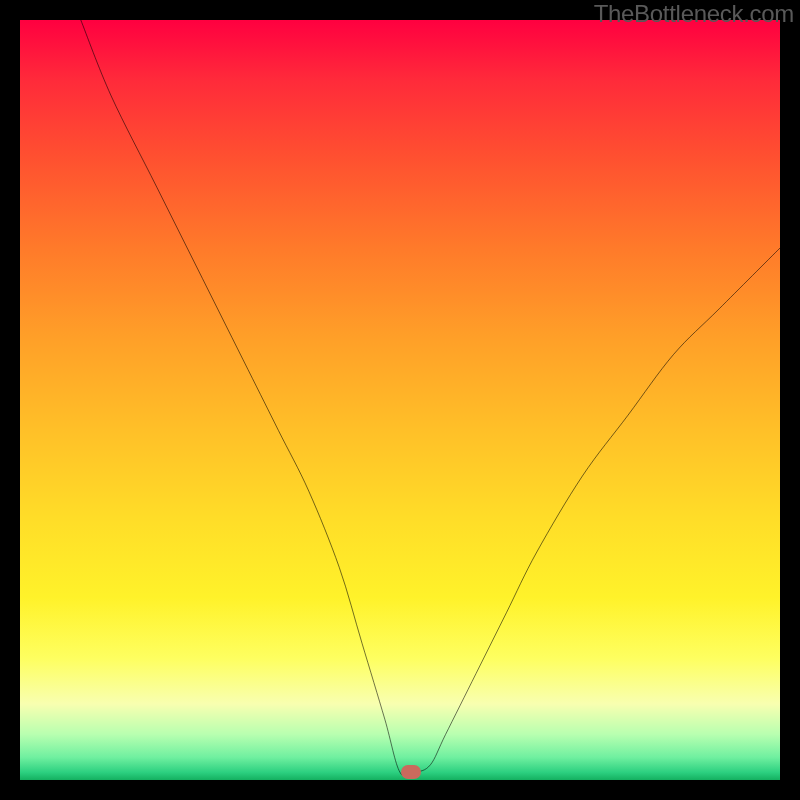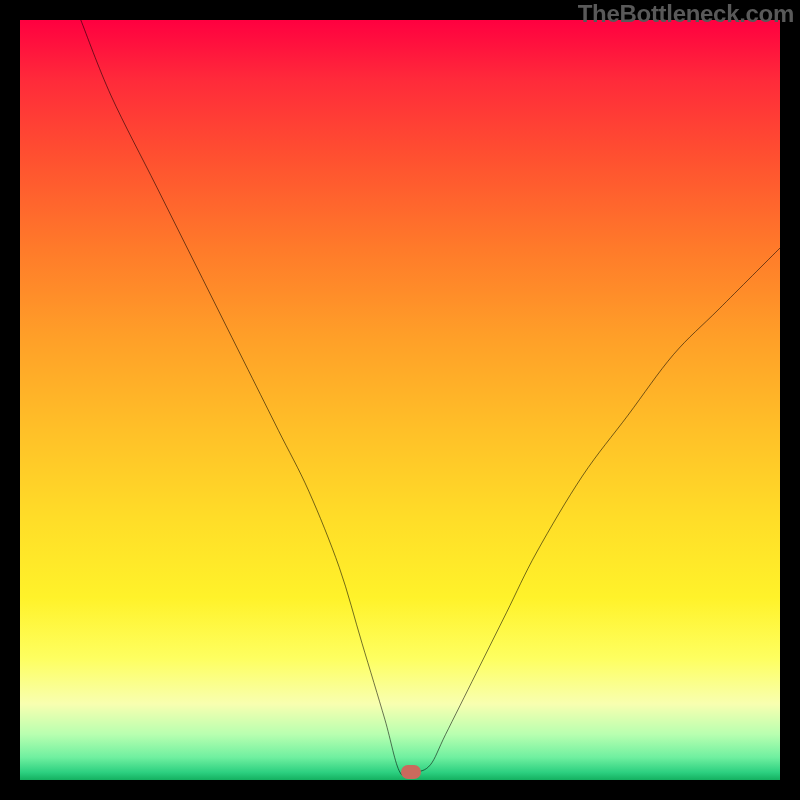--- a/index.html
+++ b/index.html
@@ -49,21 +49,21 @@
     border-radius: 7px;
     transform: translate(-50%, -50%);
     background: #c96a5d;
   }
   .attribution {
     position: absolute;
     top: 0px;
     right: 6px;
     font-size: 24px;
     color: #595959;
-    font-weight: 700;
+    font-weight: 400;
     letter-spacing: -0.3px;
   }
 </style>
 </head>
 <body>
 
 <div class="plot-area">
   <svg class="curve-svg" viewBox="0 0 100 100" preserveAspectRatio="none">
     <path id="curve-path" d="M 8.00 0.00 C 8.67 1.67, 10.33 6.33, 12.00 10.00 C 13.67 13.67, 16.00 18.00, 18.00 22.00 C 20.00 26.00, 22.00 30.00, 24.00 34.00 C 26.00 38.00, 28.33 42.67, 30.00 46.00 C 31.67 49.33, 32.67 51.33, 34.00 54.00 C 35.33 56.67, 36.67 59.00, 38.00 62.00 C 39.33 65.00, 40.83 68.67, 42.00 72.00 C 43.17 75.33, 44.00 78.67, 45.00 82.00 C 46.00 85.33, 47.17 89.17, 48.00 92.00 C 48.83 94.83, 49.33 97.83, 50.00 99.00 C 50.67 100.17, 51.33 99.17, 52.00 99.00 C 52.67 98.83, 53.33 98.83, 54.00 98.00 C 54.67 97.17, 55.00 96.00, 56.00 94.00 C 57.00 92.00, 58.67 88.67, 60.00 86.00 C 61.33 83.33, 62.67 80.67, 64.00 78.00 C 65.33 75.33, 66.33 73.00, 68.00 70.00 C 69.67 67.00, 72.00 63.00, 74.00 60.00 C 76.00 57.00, 78.00 54.67, 80.00 52.00 C 82.00 49.33, 84.00 46.33, 86.00 44.00 C 88.00 41.67, 89.67 40.33, 92.00 38.00 C 94.33 35.67, 98.67 31.33, 100.00 30.00" stroke="#000" stroke-width="0.55" fill="none" vector-effect="non-scaling-stroke"></path>
   </svg>

